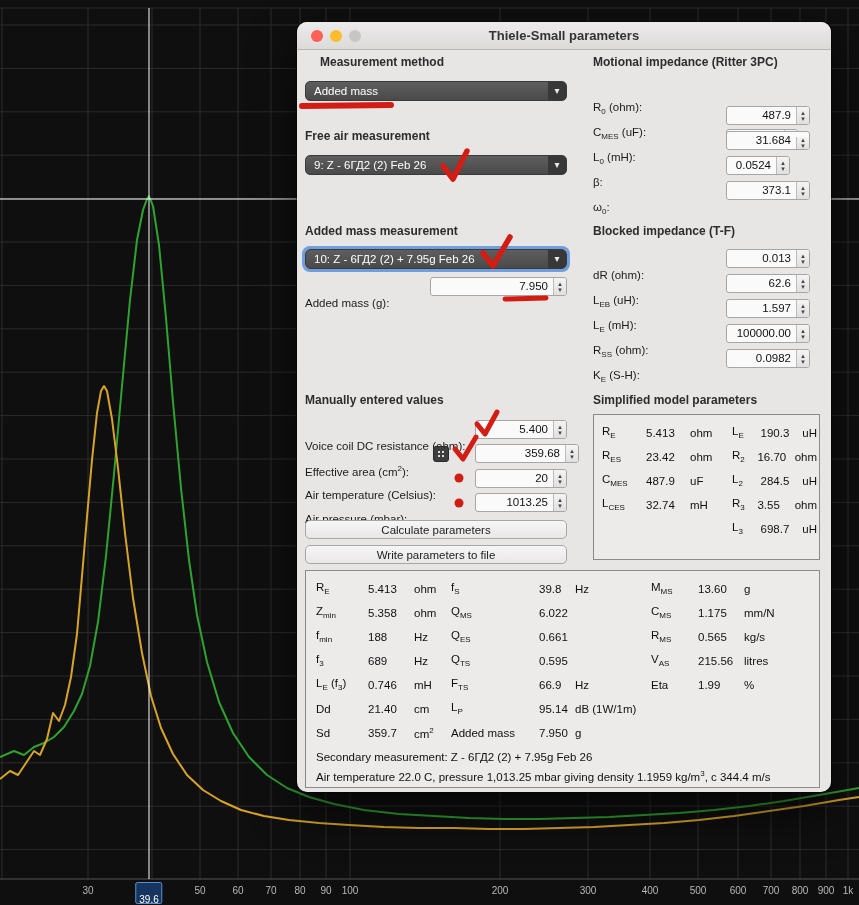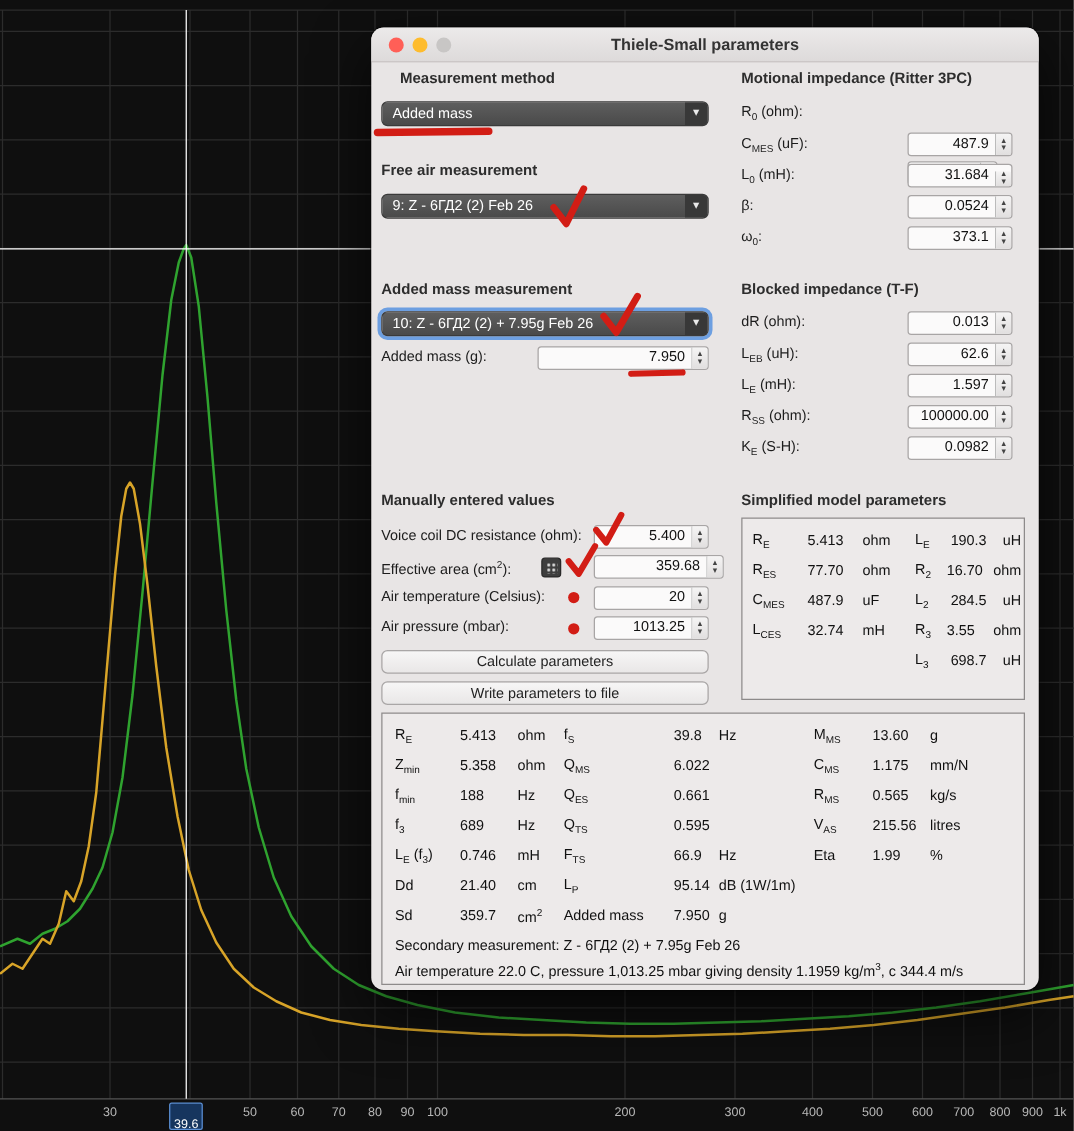--- a/index.html
+++ b/index.html
@@ -10,21 +10,21 @@
 #x-axis .tick{position:absolute;top:885px;transform:translateX(-50%);font-size:10px;}
 #cursor-label{position:absolute;top:882px;transform:translateX(-50%);font-size:10px;padding:10px 3px;height:15px;line-height:13px;border:1px solid;border-radius:2px;color:#fff;z-index:2;}
 #dialog{position:absolute;left:297px;top:22px;width:534px;height:770px;background:#e8e5e5;border-radius:10px;box-shadow:0 18px 45px rgba(0,0,0,.65),0 0 0 1px rgba(0,0,0,.4);z-index:3;}
 #titlebar{position:absolute;left:0;top:0;right:0;height:28px;background:linear-gradient(#eceaea,#dddada);border-bottom:1px solid #b8b4b4;border-radius:10px 10px 0 0;}
 .tl{position:absolute;top:8px;width:12px;height:12px;border-radius:50%;}
 #titlebar .tl:nth-of-type(1){left:14px;}
 #titlebar .tl:nth-of-type(2){left:33px;}
 #titlebar .tl:nth-of-type(3){left:52px;}
 #dialog-title{position:absolute;left:0;right:0;top:0;height:28px;line-height:28px;text-align:center;font-size:13px;font-weight:bold;color:#333;}
 .heading{position:absolute;font-size:12px;font-weight:bold;color:#2d2d2d;white-space:nowrap;}
-.plabel{position:absolute;font-size:11.5px;color:#1c1c1c;white-space:nowrap;}
+.plabel{position:absolute;font-size:11.5px;color:#1c1c1c;white-space:nowrap;margin-top:17px;}
 .dropdown{position:absolute;height:20px;background:linear-gradient(#5e5e5e,#4a4a4a);border:1px solid #3a3a3a;border-radius:5px;color:#fff;}
 .dropdown .ddtext{position:absolute;left:8px;top:0;right:22px;height:18px;line-height:18px;font-size:11.5px;white-space:nowrap;overflow:hidden;}
 .dropdown::after{content:"▾";position:absolute;right:0;top:0;bottom:0;width:18px;background:#383838;border-radius:0 4px 4px 0;color:#e9e9e9;font-size:10px;text-align:center;line-height:18px;}
 .dropdown.focused{box-shadow:0 0 0 3px rgba(77,141,224,.8);}
 .spinner{position:absolute;height:19px;background:#fbfafa;border:1px solid #a8a5a5;border-radius:3px;display:flex;}
 .spinner .val{flex:1;font-size:11.5px;color:#111;text-align:right;line-height:17px;padding-right:5px;white-space:nowrap;overflow:hidden;}
 .spinner .step{width:13px;border-left:1px solid #bbb;background:linear-gradient(#f5f4f4,#e1dfdf);border-radius:0 2px 2px 0;display:flex;flex-direction:column;align-items:center;justify-content:center;}
 .spinner .step::before{content:"▴";font-size:7px;line-height:6px;color:#444;}
 .spinner .step::after{content:"▾";font-size:7px;line-height:6px;color:#444;}
 .btn{position:absolute;height:19px;background:linear-gradient(#f7f6f6,#e9e7e7);border:1px solid #a9a6a6;border-radius:5px;font-size:11.5px;color:#222;font-family:inherit;}
@@ -195,21 +195,21 @@
   <div class="spinner" style="left:429px;top:84px;width:84px;">
     <span class="val">487.9</span>
       <span class="step"></span>
   </div>
   <div class="plabel" style="left:296px;top:112px;">L<sub>0</sub> (mH):</div>
   <div class="spinner" style="left:429px;top:109px;width:84px;align-items:flex-end;">
     <span class="val">31.684</span>
       <span class="step"></span>
   </div>
   <div class="plabel" style="left:296px;top:137px;">β:</div>
-  <div class="spinner" style="left:429px;top:134px;width:84px;">
+  <div class="spinner" style="left:429px;top:134px;width:64px;">
     <span class="val">0.0524</span>
       <span class="step"></span>
   </div>
   <div class="plabel" style="left:296px;top:162px;">ω<sub>0</sub>:</div>
   <div class="spinner" style="left:429px;top:159px;width:84px;">
     <span class="val">373.1</span>
       <span class="step"></span>
   </div>
 
   <div class="heading" style="left:296px;top:202px;">Blocked impedance (T-F)</div>
@@ -243,21 +243,21 @@
   <div class="heading" style="left:296px;top:371px;">Simplified model parameters</div>
   <div id="sim-box" style="left:296px;top:392px;width:227px;height:146px;">
     <div class="sim-col" style="left:8px;width:122px;">
       <div class="sim-row">
           <span class="sn">R<sub>E</sub></span>
           <span class="sv">5.413</span>
           <span class="su">ohm</span>
         </div>
       <div class="sim-row">
           <span class="sn">R<sub>ES</sub></span>
-          <span class="sv">77.70</span>
+          <span class="sv">23.42</span>
           <span class="su">ohm</span>
         </div>
       <div class="sim-row">
           <span class="sn">C<sub>MES</sub></span>
           <span class="sv">487.9</span>
           <span class="su">uF</span>
         </div>
       <div class="sim-row">
           <span class="sn">L<sub>CES</sub></span>
           <span class="sv">32.74</span>

